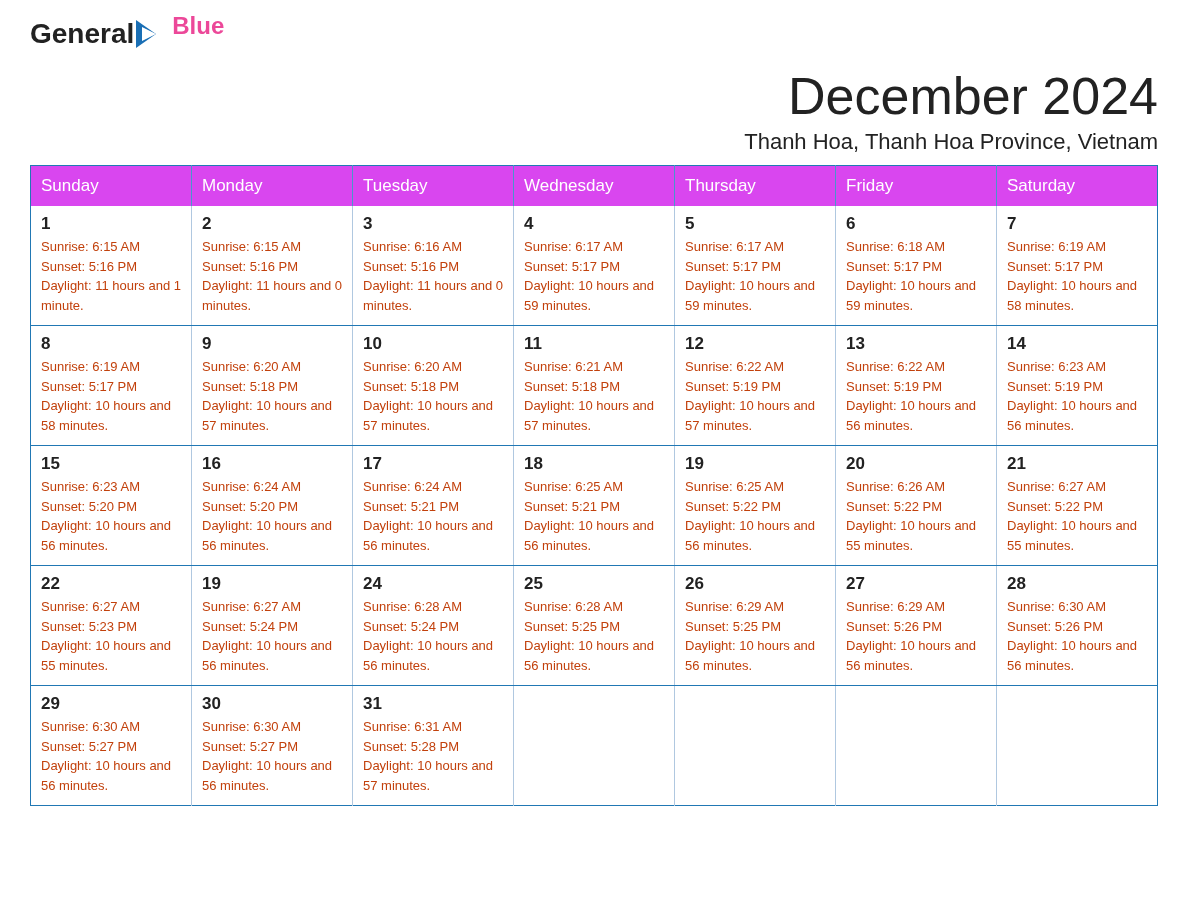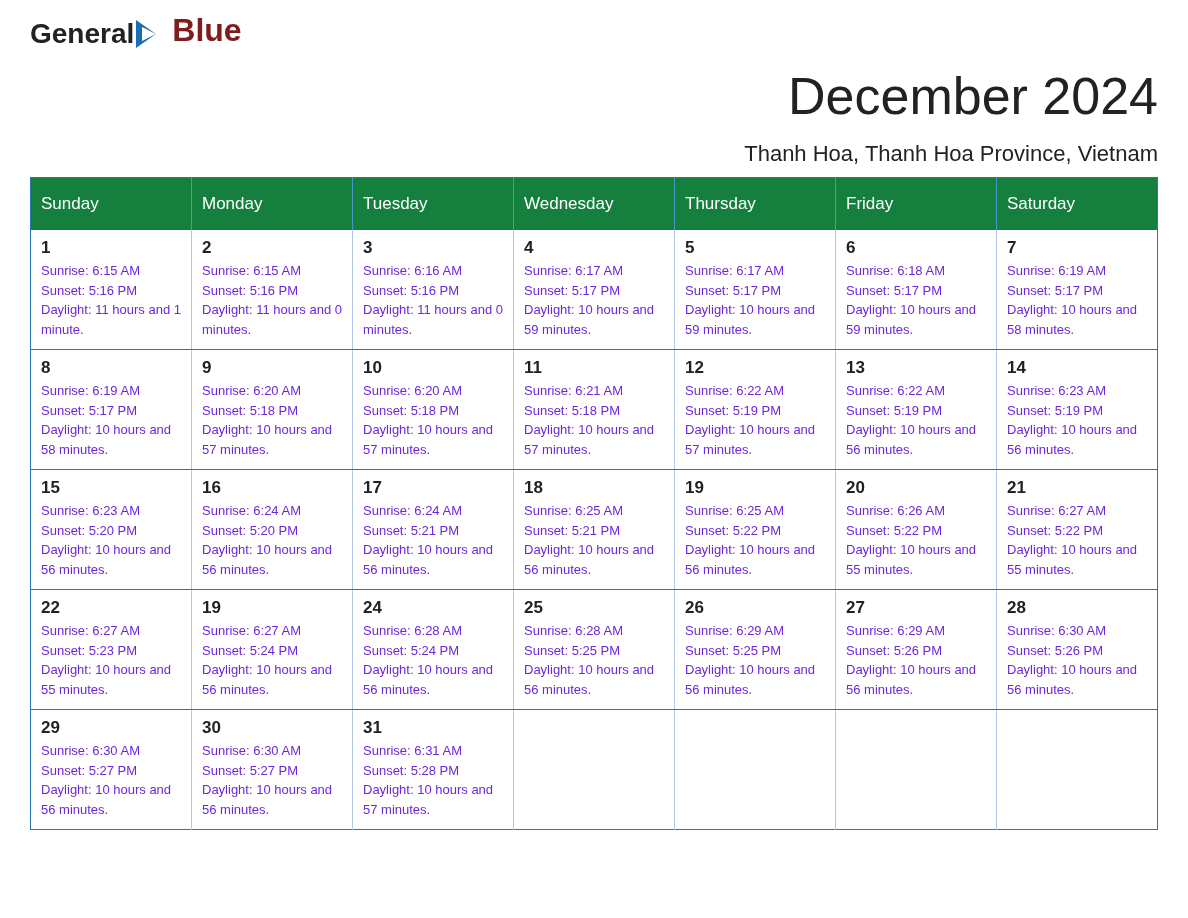--- a/index.html
+++ b/index.html
@@ -37,34 +37,34 @@
     .page-title {
       font-size: 52px;
       font-weight: normal;
       color: #222;
       line-height: 1.1;
       margin-top: 48px;
     }
     .subtitle {
       font-size: 22px;
       color: #222;
-      margin-top: 16px;
+      margin-top: 4px;
     }
     .calendar-table {
       width: 100%;
       border-collapse: collapse;
       border: 1.5px solid #2178b4;
       margin-top: 10px;
     }
     .calendar-table thead tr th {
-      background: #15803d;
+      background: #d946ef;
       color: #fff;
       font-size: 17px;
       font-weight: normal;
-      padding: 16px 10px;
+      padding: 10px 10px;
       text-align: left;
       border-right: 1px solid #4a96cc;
     }
     .calendar-table thead tr th:last-child {
       border-right: none;
     }
     .calendar-table tbody tr td {
       vertical-align: top;
       padding: 8px 10px 10px 10px;
       border-right: 1px solid #b0c8e0;
@@ -82,42 +82,42 @@
     }
     .day-number {
       font-size: 17px;
       font-weight: bold;
       margin-bottom: 3px;
       display: block;
     }
     .day-info {
       font-size: 13px;
       line-height: 1.5;
-      color: #6d28d9;
+      color: #c2410c;
     }
     .empty-cell {
       background: #fff;
     }
   </style>
 </head>
 <body>
 
 <div class="header-area">
   <div class="logo-area">
     <div class="logo-text">
       <span class="logo-general">General</span>
       <span style="position:relative;display:inline-flex;align-items:center;">
 
         <svg width="32" height="28" viewBox="0 0 32 28" style="margin: 0 2px;">
           <polygon points="0,0 20,14 0,28" fill="#1a6fb5"></polygon>
           <polygon points="6,7 20,14 6,21" fill="#fff"></polygon>
         </svg>
       </span>
     </div>
-    <div style="font-size:32px;font-weight:bold;color:#7f1d1d;margin-top:-8px;margin-left:2px;">Blue</div>
+    <div style="font-size:24px;font-weight:bold;color:#ec4899;margin-top:-8px;margin-left:2px;">Blue</div>
   </div>
   <div class="title-area">
     <div class="page-title">December 2024</div>
     <div class="subtitle">Thanh Hoa, Thanh Hoa Province, Vietnam</div>
   </div>
 </div>
 
 <table class="calendar-table">
   <thead>
     <tr>

